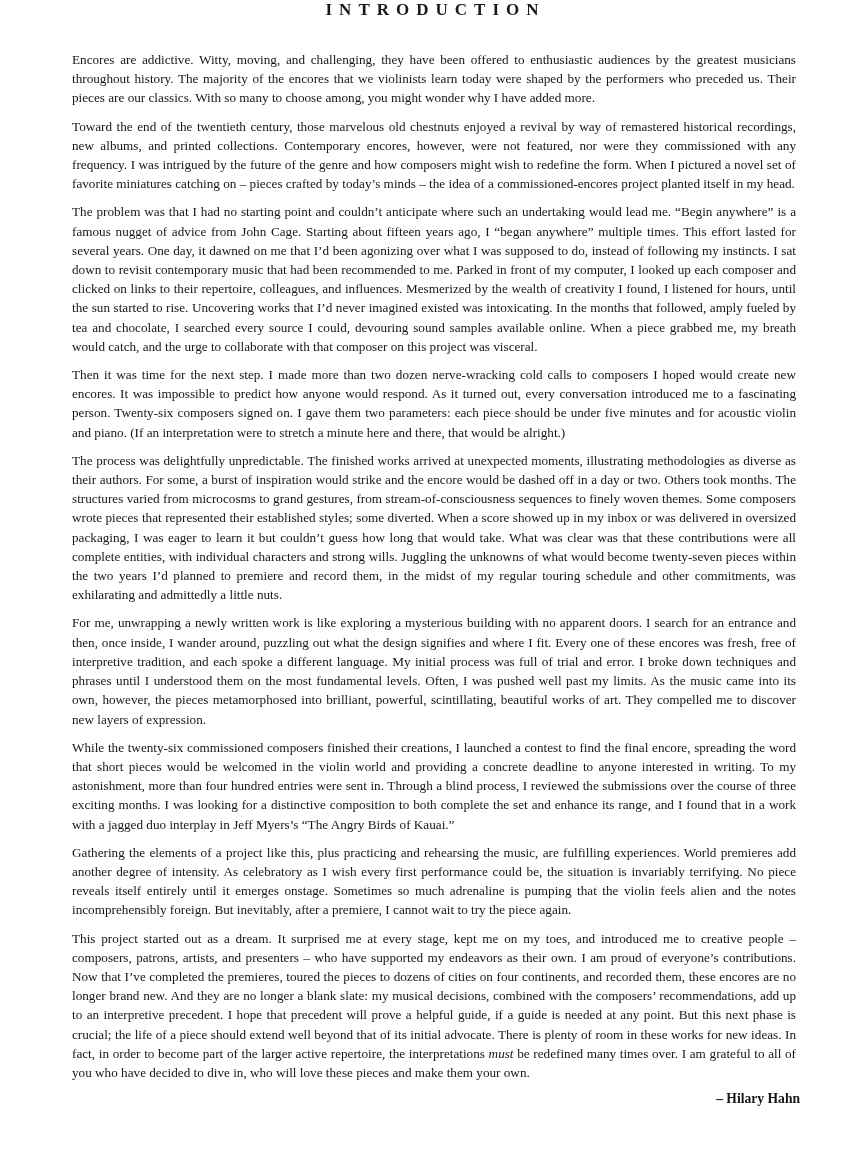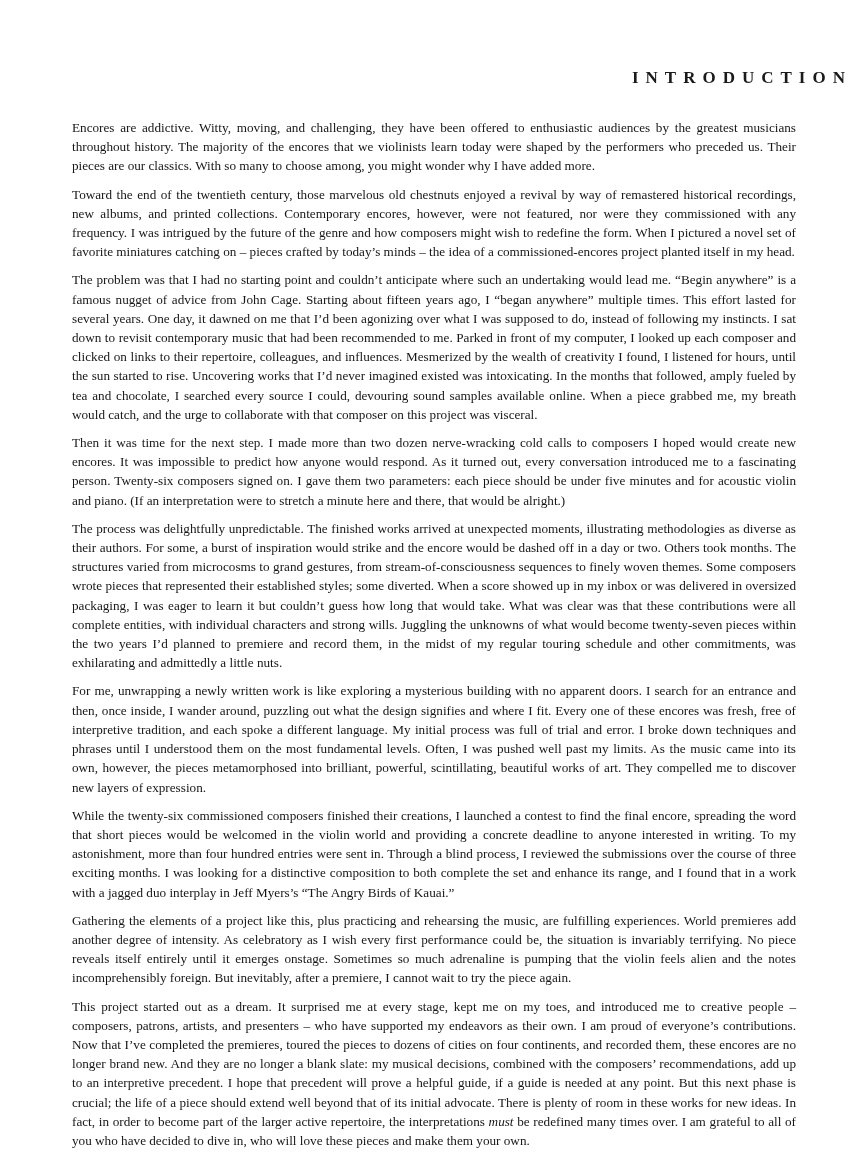--- a/index.html
+++ b/index.html
@@ -11,23 +11,22 @@
     position: relative;
     width: 864px;
     height: 1152px;
     background: #ffffff;
     overflow: hidden;
     box-sizing: border-box;
     font-family: "Liberation Serif", "DejaVu Serif", serif;
     color: #161616;
   }
   .title {
-    margin: 12px;
-    padding-top: 56px;
-    text-align: right;
+    margin: 0;
+    text-align: center;
     font-size: 17px;
     font-weight: 600;
     letter-spacing: 7px;
     text-indent: 7px; 
     color: #1a1a1a;
   }
   .content {
     margin: 30px 64px 0 72px;
   }
   .content p {

